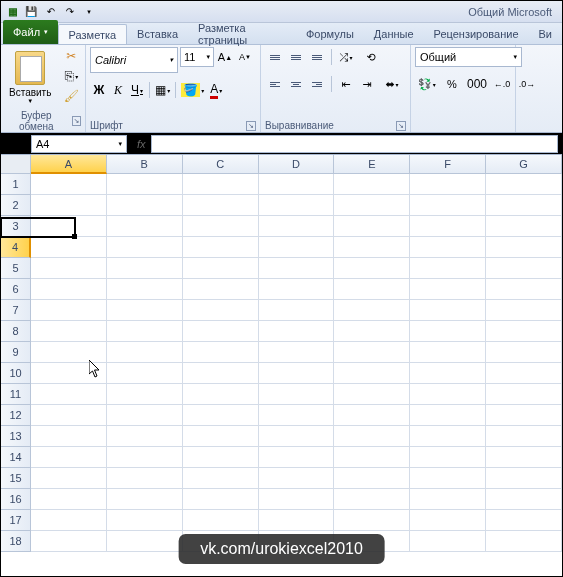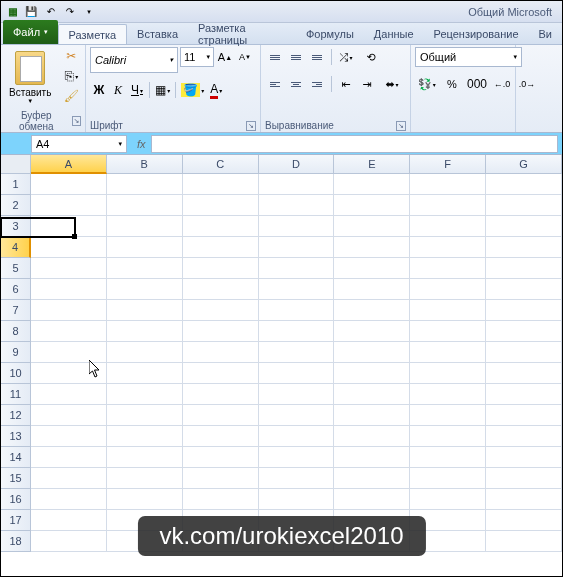--- a/index.html
+++ b/index.html
@@ -45,42 +45,42 @@
 .align-group { width: 150px; }
 .ar { display: flex; gap: 1px; margin-bottom: 3px; }
 .abtn { width: 20px; height: 20px; display: flex; align-items: center; justify-content: center; cursor: pointer; }
 .lines { display: flex; flex-direction: column; gap: 1px; }
 .lines span { display: block; height: 1px; background: #4a5a78; }
 
 .num-group { width: 105px; }
 .num-combo { width: 107px; height: 20px; border: 1px solid #a8b8d0; background: #fff; font-size: 11px; padding: 0 4px; display: flex; align-items: center; justify-content: space-between; cursor: pointer; margin-bottom: 3px; }
 .nbtn { width: 24px; height: 20px; display: flex; align-items: center; justify-content: center; cursor: pointer; font-size: 11px; }
 
-.formula-bar { height: 22px; background: #7dd3fc; border-bottom: 1px solid #a8b8d0; display: flex; align-items: center; font-size: 11px; }
+.formula-bar { height: 22px; background: #000000; border-bottom: 1px solid #a8b8d0; display: flex; align-items: center; font-size: 11px; }
 .name-box { width: 96px; height: 18px; border: 1px solid #a8b8d0; background: #fff; margin: 0 4px 0 30px; padding: 0 4px; display: flex; align-items: center; justify-content: space-between; }
 .fx { width: 20px; font-style: italic; color: #666; padding: 0 6px; }
 .formula-input { flex: 1; height: 18px; border: 1px solid #a8b8d0; background: #fff; margin-right: 4px; }
 
 .grid-area { position: relative; height: 420px; overflow: hidden; background: #fff; }
 .corner { position: absolute; top: 0; left: 0; width: 30px; height: 19px; background: #e8edf3; border-right: 1px solid #b8c5d8; border-bottom: 1px solid #b8c5d8; }
 .col-headers { position: absolute; top: 0; left: 30px; right: 0; height: 19px; background: linear-gradient(#f5f8fc, #e4ebf5); display: flex; }
 .ch { width: 76px; border-right: 1px solid #b8c5d8; border-bottom: 1px solid #b8c5d8; text-align: center; font-size: 11px; line-height: 19px; color: #3a4a68; cursor: pointer; }
 .ch.sel { background: linear-gradient(#ffe799, #ffd24d); border-bottom: 2px solid #e09000; }
 .row-headers { position: absolute; top: 19px; left: 0; width: 30px; background: linear-gradient(90deg, #f5f8fc, #e4ebf5); }
 .rh { height: 21px; border-bottom: 1px solid #b8c5d8; border-right: 1px solid #b8c5d8; text-align: center; font-size: 11px; line-height: 21px; color: #3a4a68; cursor: pointer; }
 .rh.sel { background: linear-gradient(90deg, #ffe799, #ffd24d); border-right: 2px solid #e09000; }
 .cells { position: absolute; top: 19px; left: 30px; right: 0; bottom: 0; }
 .row { display: flex; height: 21px; }
 .cell { width: 76px; height: 21px; border-right: 1px solid #d4dce8; border-bottom: 1px solid #d4dce8; cursor: cell; }
 .active-cell { position: absolute; border: 2px solid #000; pointer-events: none; }
 .active-cell::after { content: ""; position: absolute; right: -3px; bottom: -3px; width: 5px; height: 5px; background: #000; }
 
 .cursor { position: absolute; top: 205px; left: 88px; font-size: 16px; pointer-events: none; }
 
-.watermark { position: absolute; bottom: 20px; left: 50%; transform: translateX(-50%); background: rgba(40,40,40,0.88); color: #fff; padding: 6px 22px; border-radius: 7px; font-size: 24px; font-weight: 500; }
+.watermark { position: absolute; bottom: 12px; left: 50%; transform: translateX(-50%); background: rgba(40,40,40,0.88); color: #fff; padding: 6px 22px; border-radius: 7px; font-size: 16px; font-weight: 500; }
 </style>
 </head>
 <body>
 
 <div class="titlebar">
   <div class="qat">
     <span class="qat-icon" style="color:#1f6b15;font-weight:bold">▦</span>
     <span class="qat-icon">💾</span>
     <span class="qat-icon">↶</span>
     <span class="qat-icon">↷</span>

